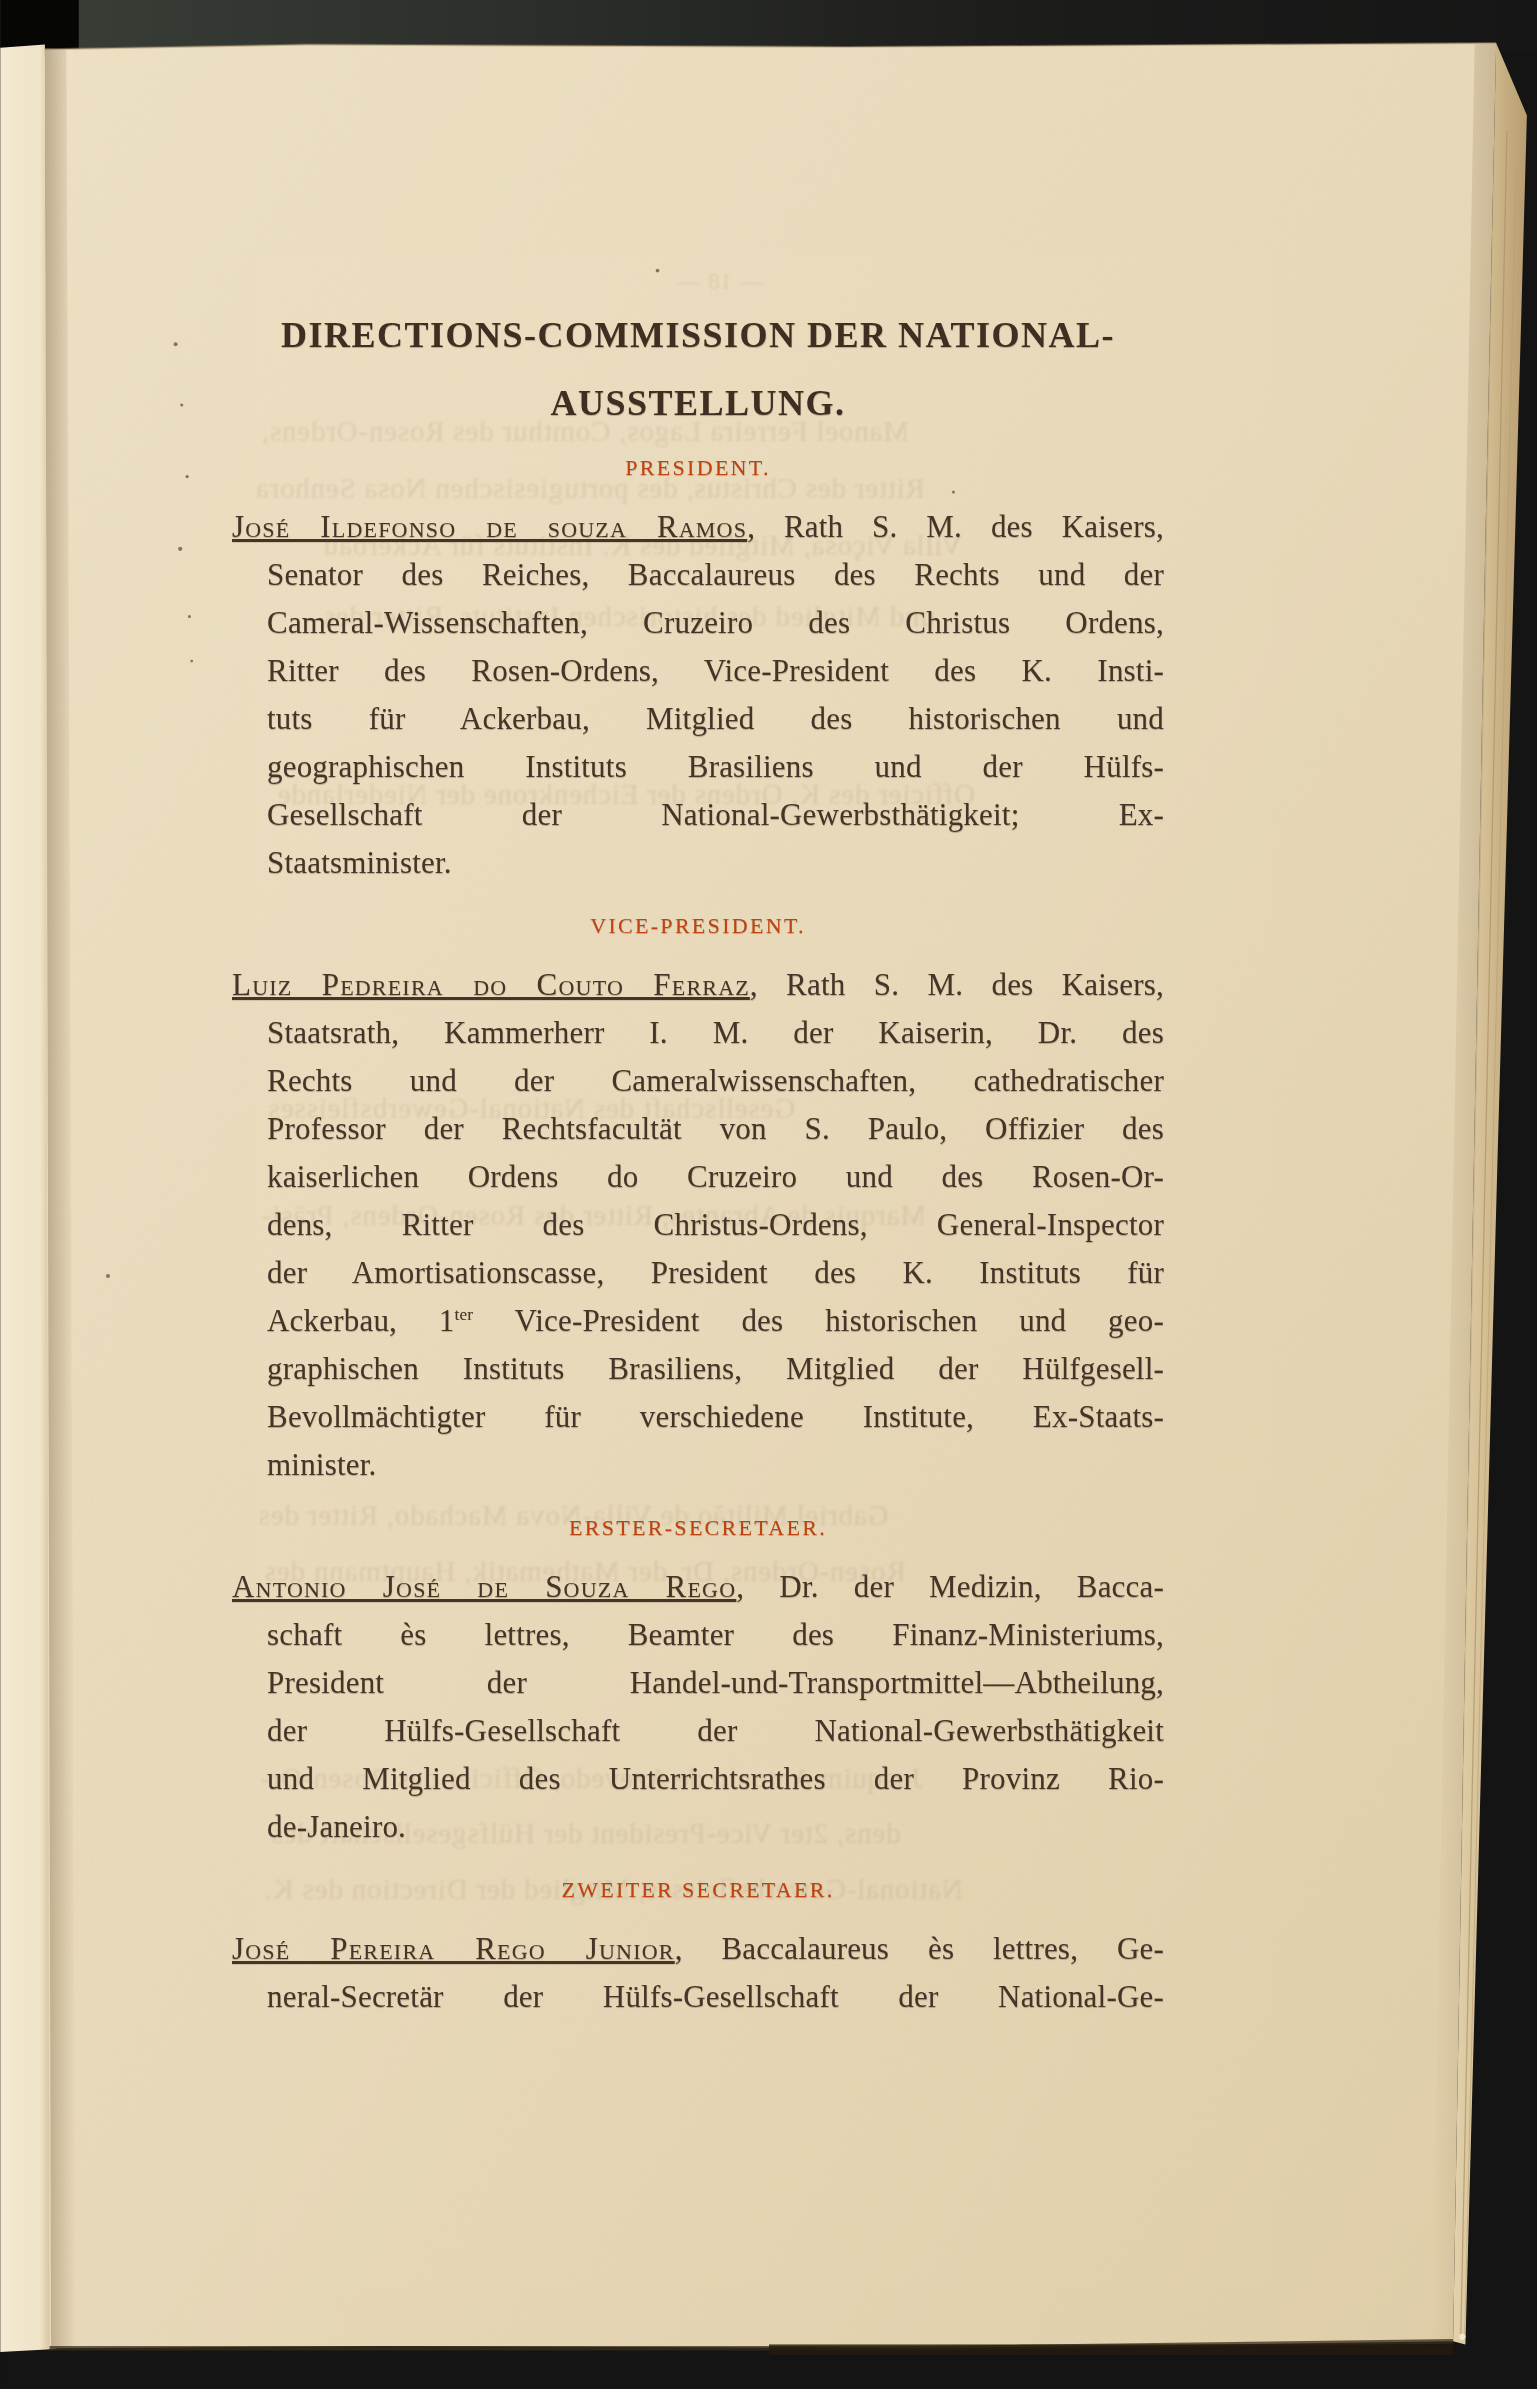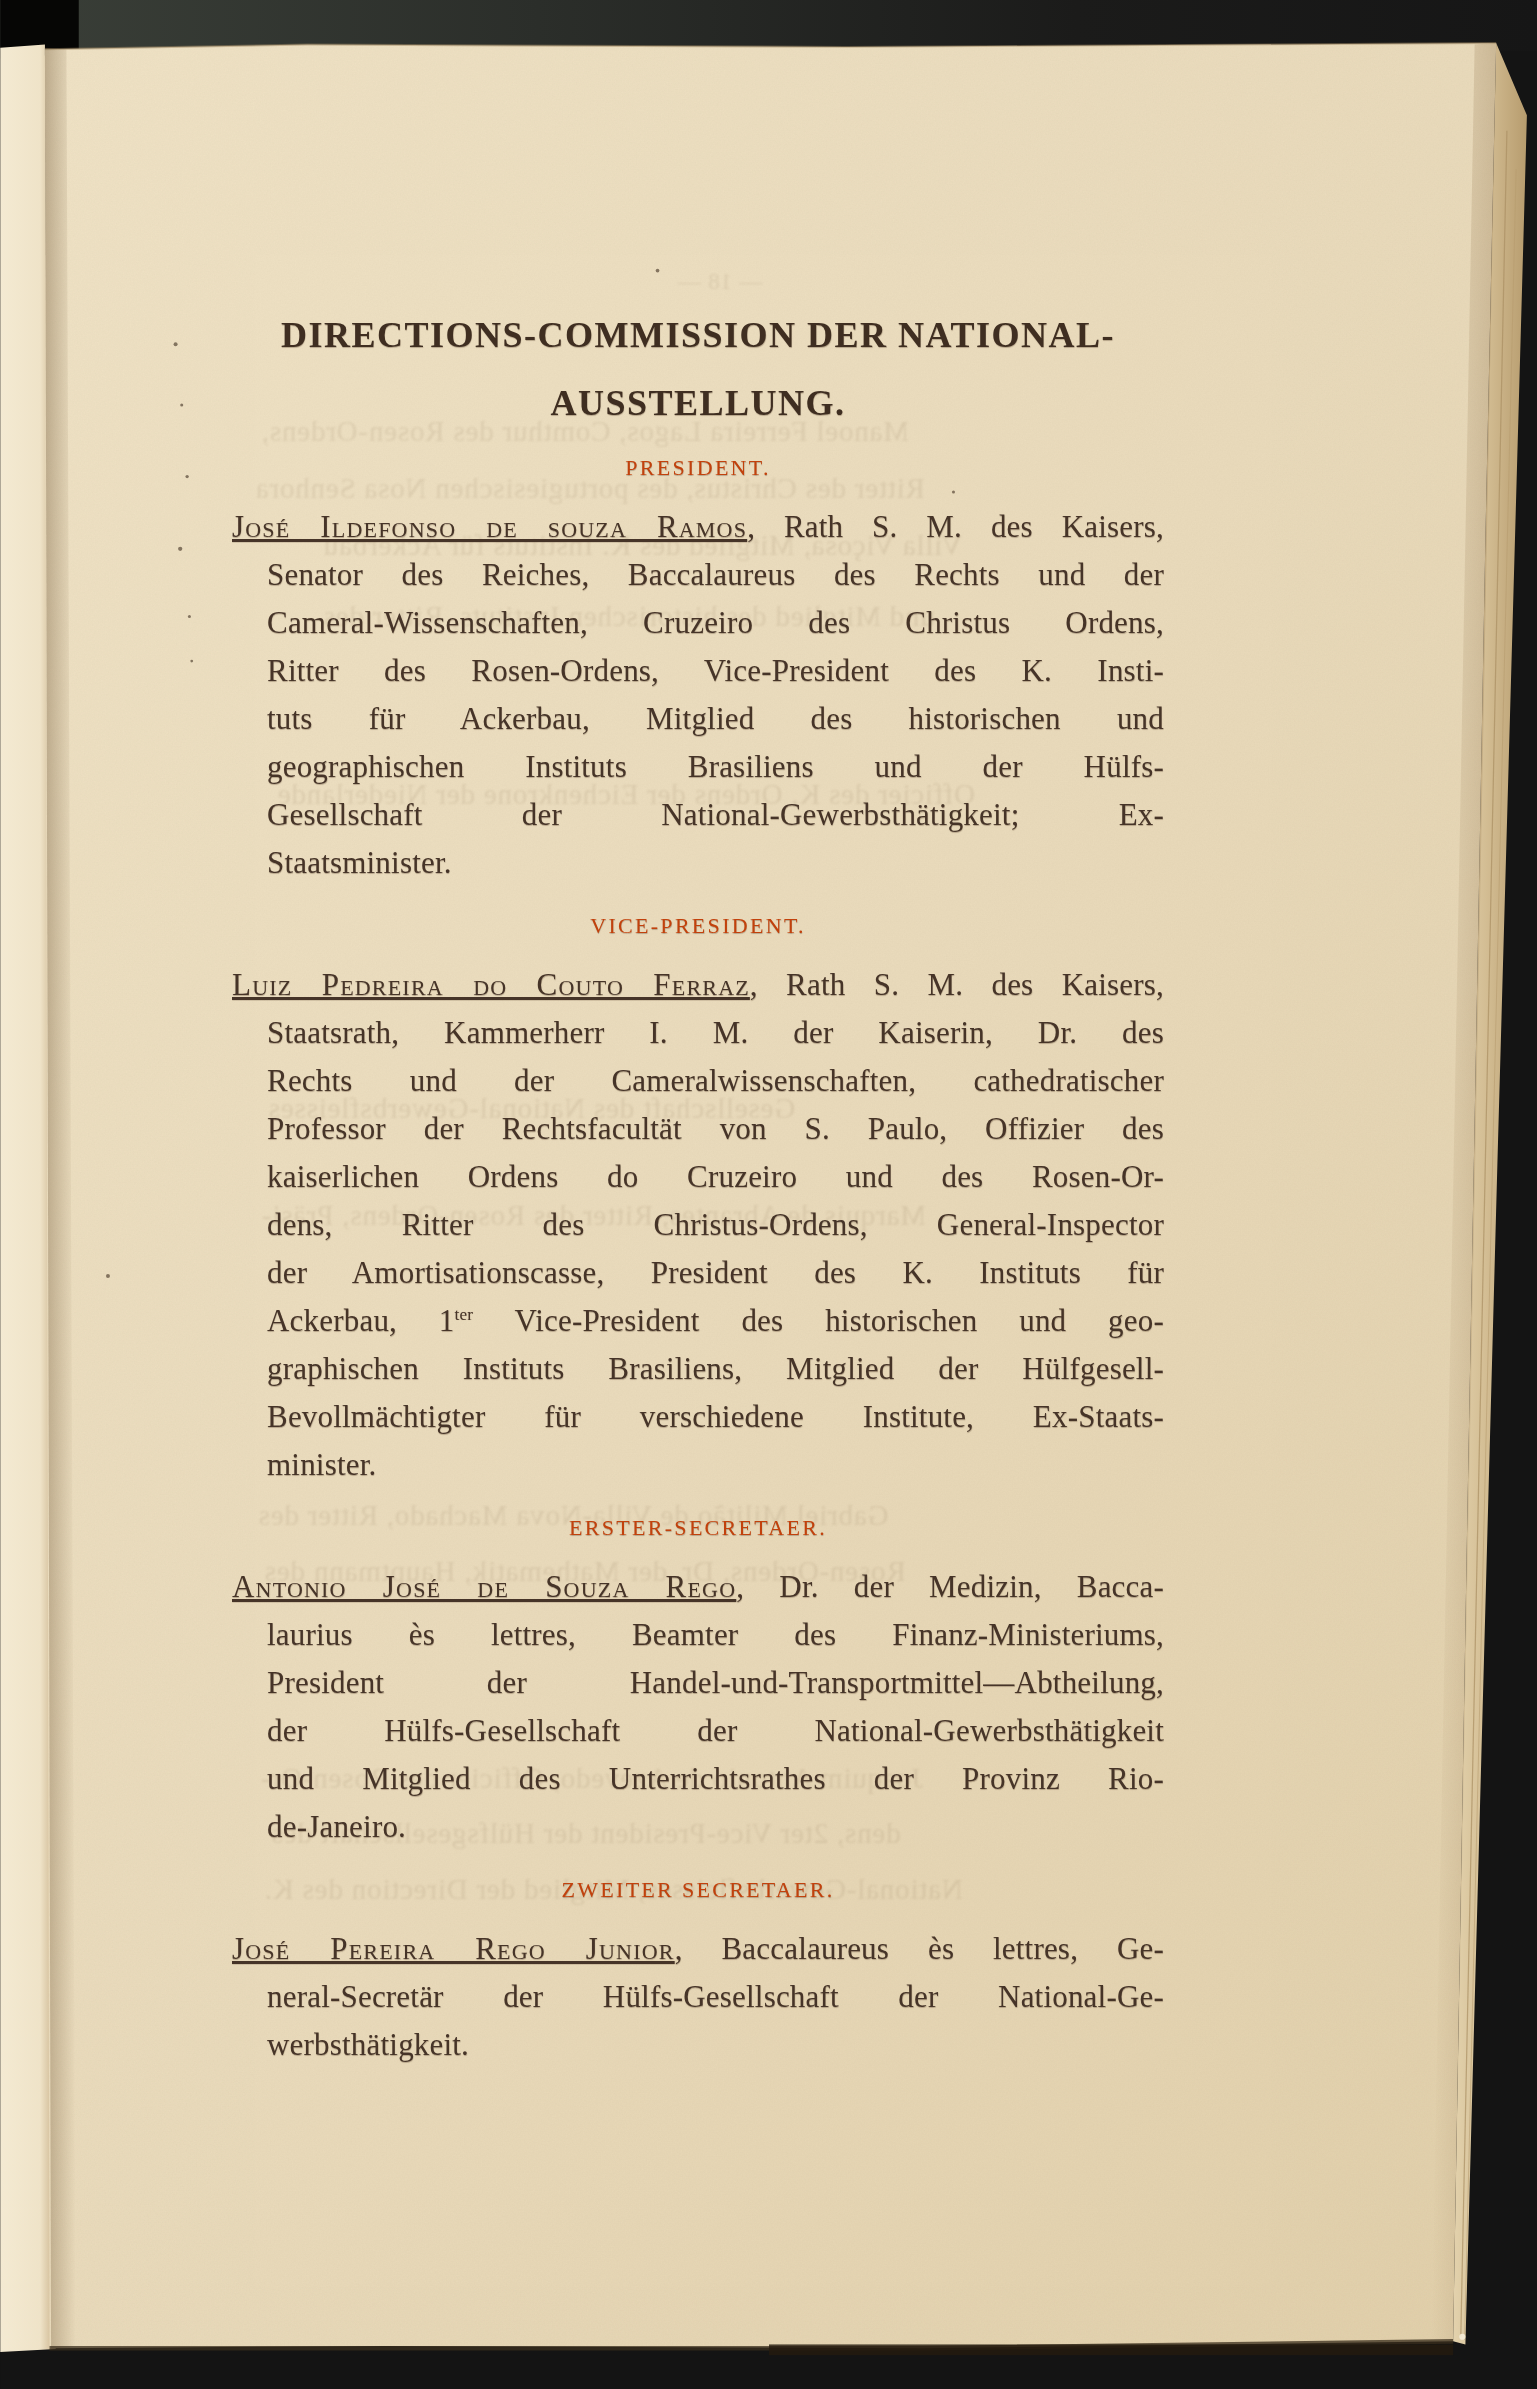--- a/index.html
+++ b/index.html
@@ -151,29 +151,28 @@
           <div class="pline just">dens, Ritter des Christus-Ordens, General-Inspector</div>
           <div class="pline just">der Amortisationscasse, President des K. Instituts für</div>
           <div class="pline just">Ackerbau, 1<sup>ter</sup> Vice-President des historischen und geo-</div>
           <div class="pline just">graphischen Instituts Brasiliens, Mitglied der Hülfgesell-</div>
           <div class="pline just">Bevollmächtigter für verschiedene Institute, Ex-Staats-</div>
           <div class="pline">minister.</div>
         </div>
         <div class="sec-heading">ERSTER-SECRETAER.</div>
         <div class="para">
           <div class="pline first just"><span class="sc">Antonio José de Souza Rego</span>, Dr. der Medizin, Bacca-</div>
-          <div class="pline just">laurius ès lettres, Beamter des Finanz-Ministeriums,</div>
+          <div class="pline just">schaft ès lettres, Beamter des Finanz-Ministeriums,</div>
           <div class="pline just">President der Handel-und-Transportmittel—Abtheilung,</div>
           <div class="pline just">der Hülfs-Gesellschaft der National-Gewerbsthätigkeit</div>
           <div class="pline just">und Mitglied des Unterrichtsrathes der Provinz Rio-</div>
           <div class="pline">de-Janeiro.</div>
         </div>
         <div class="sec-heading">ZWEITER SECRETAER.</div>
         <div class="para">
           <div class="pline first just"><span class="sc">José Pereira Rego Junior</span>, Baccalaureus ès lettres, Ge-</div>
           <div class="pline just">neral-Secretär der Hülfs-Gesellschaft der National-Ge-</div>
-          <div class="pline">werbsthätigkeit.</div>
         </div>
       </div>
   </div>
 
 </div>
 
 
 </body></html>

